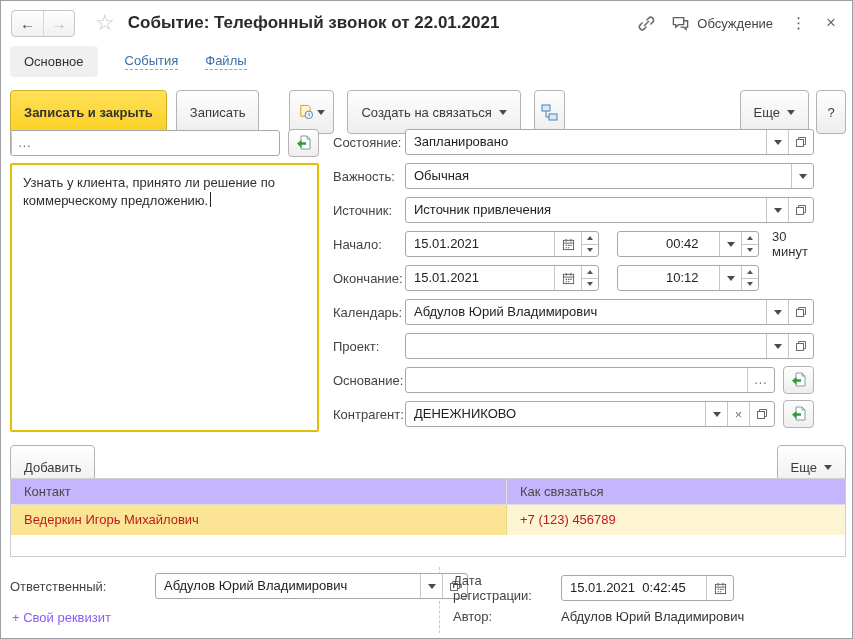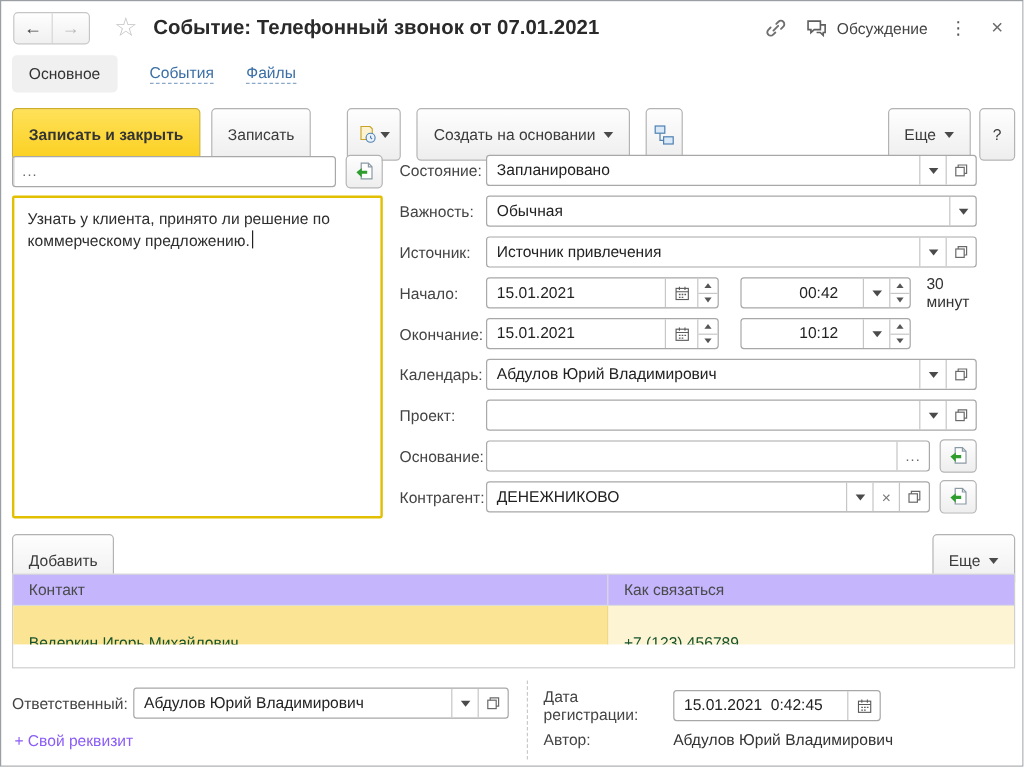--- a/index.html
+++ b/index.html
@@ -64,27 +64,27 @@
   .duration { margin-left: 13px; color: #333; }
 
   
   .add-row { position: absolute; top: 444px; left: 9px; width: 836px; display: flex; align-items: center; }
   .contacts-table { position: absolute; top: 477px; left: 9px; width: 836px; height: 79px; border: 1px solid #cfcfcf; background: #fff; }
   .thead { display: flex; height: 26px; background: #c4b5fd; border-bottom: 1px solid #dcdcdc; color: #4a4a4a; }
   .th { padding: 0 13px; line-height: 25px; }
   .c1 { width: 496px; border-right: 1px solid #dcdcdc; flex: none; }
   .c2 { flex: 1; }
   .trow { display: flex; height: 30px; cursor: pointer; }
-  .td { padding: 16px 13px; line-height: 29px; color: #14532d; white-space: nowrap; overflow: hidden; }
+  .td { padding: 0 13px; line-height: 29px; color: #b91c1c; white-space: nowrap; overflow: hidden; }
   .trow .c1 { background: #fbe594; border-right: 1px solid #ecd683; }
   .trow .c2 { background: #fdf4d4; }
 
   
   .footer-divider { position: absolute; top: 566px; left: 438px; height: 66px; border-left: 1px dashed #c9c9c9; }
-  .resp-row { position: absolute; top: 572px; left: 9px; display: flex; align-items: center; }
+  .resp-row { position: absolute; top: 572px; left: 9px; display: flex; align-items: center; gap: 44px; }
   .resp-row > label { width: 101px; flex: none; color: #444; }
   .resp-group { width: 313px; }
   .custom-attr { position: absolute; top: 609px; left: 11px; color: #8b5cf6; cursor: pointer; }
   .reg-row { position: absolute; top: 572px; left: 452px; display: flex; align-items: center; }
   .reg-row > label, .author-row > label { width: 108px; flex: none; color: #444; }
   .reg-group { width: 173px; }
   .reg-group .val { white-space: pre; }
   .author-row { position: absolute; top: 608px; left: 452px; display: flex; align-items: center; }
   .author-val { color: #333; }
 
@@ -94,21 +94,21 @@
 <body>
 
 <div class="window">
 
   <div class="titlebar">
     <div class="navgroup">
       <button class="navbtn">←</button>
       <button class="navbtn disabled">→</button>
     </div>
     <span class="star">☆</span>
-    <div class="title">Событие: Телефонный звонок от 07.01.2021</div>
+    <div class="title">Событие: Телефонный звонок от 22.01.2021</div>
     <div class="title-right">
       <span>
         <svg width="19" height="19" viewBox="0 0 24 24" fill="none" stroke="#6f6f6f" stroke-width="2" stroke-linecap="round">
           <path d="M9.5 14.5l5-5"></path>
           <path d="M12.5 7.5l2.3-2.3a3.6 3.6 0 0 1 5.1 5.1L17.5 12.7"></path>
           <path d="M11.5 16.5l-2.3 2.3a3.6 3.6 0 0 1-5.1-5.1l2.4-2.4"></path>
         </svg>
       </span>
       <span class="disc">
         <span>
@@ -137,21 +137,21 @@
       <span>
         <svg width="16" height="16" viewBox="0 0 17 17">
           <path d="M3 1.5h8l2 2V13H3z" fill="#fdf3d0" stroke="#c9a227" stroke-width="1"></path>
           <circle cx="11.5" cy="11.5" r="4" fill="#eaf3fb" stroke="#4f81b1" stroke-width="1"></circle>
           <path d="M11.5 9.6v1.9l1.4 1" stroke="#4f81b1" fill="none" stroke-width="1"></path>
         </svg>
       </span>
       <i class="caret"></i>
     </button>
     <button class="btn" style="margin-left:13px">
-      <span>Создать на основании</span>
+      <span>Создать на связаться</span>
       <i class="caret"></i>
     </button>
     <button class="btn icon-btn" style="margin-left:13px">
       <span>
         <svg width="17" height="17" viewBox="0 0 17 17">
           <rect x="1" y="1" width="8" height="6" fill="#d9e9f7" stroke="#4f81b1"></rect>
           <rect x="8" y="10" width="8" height="6" fill="#d9e9f7" stroke="#4f81b1"></rect>
           <path d="M5 7v6h3" fill="none" stroke="#4f81b1"></path>
         </svg>
       </span>

